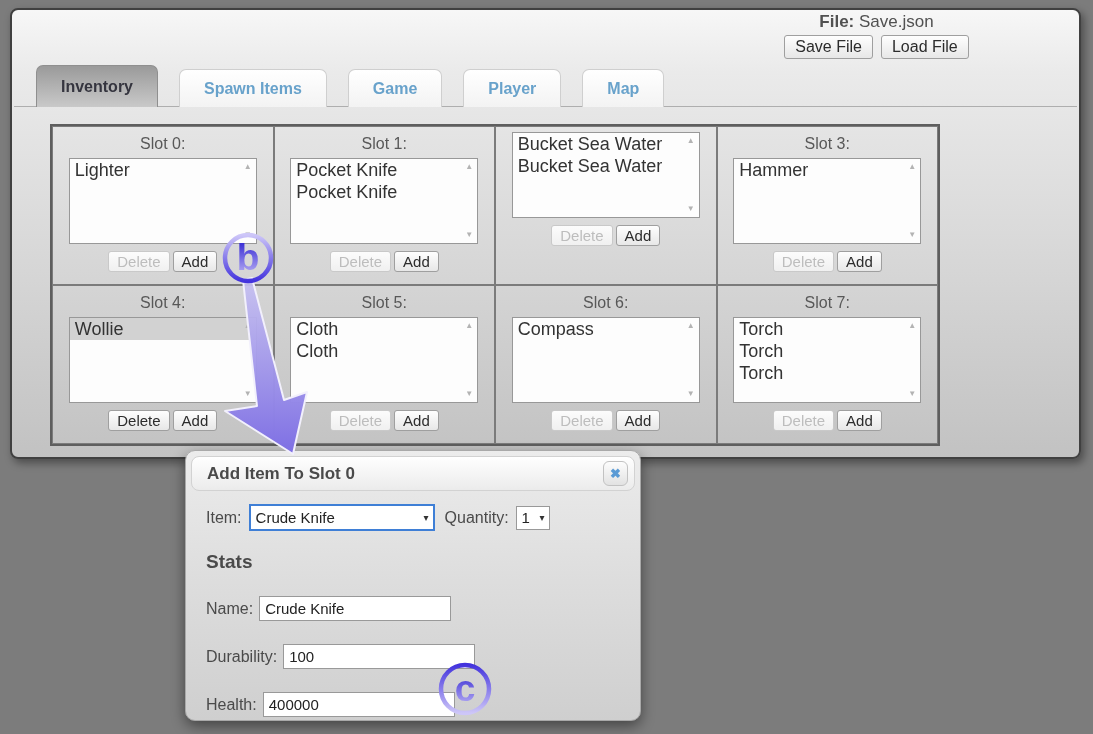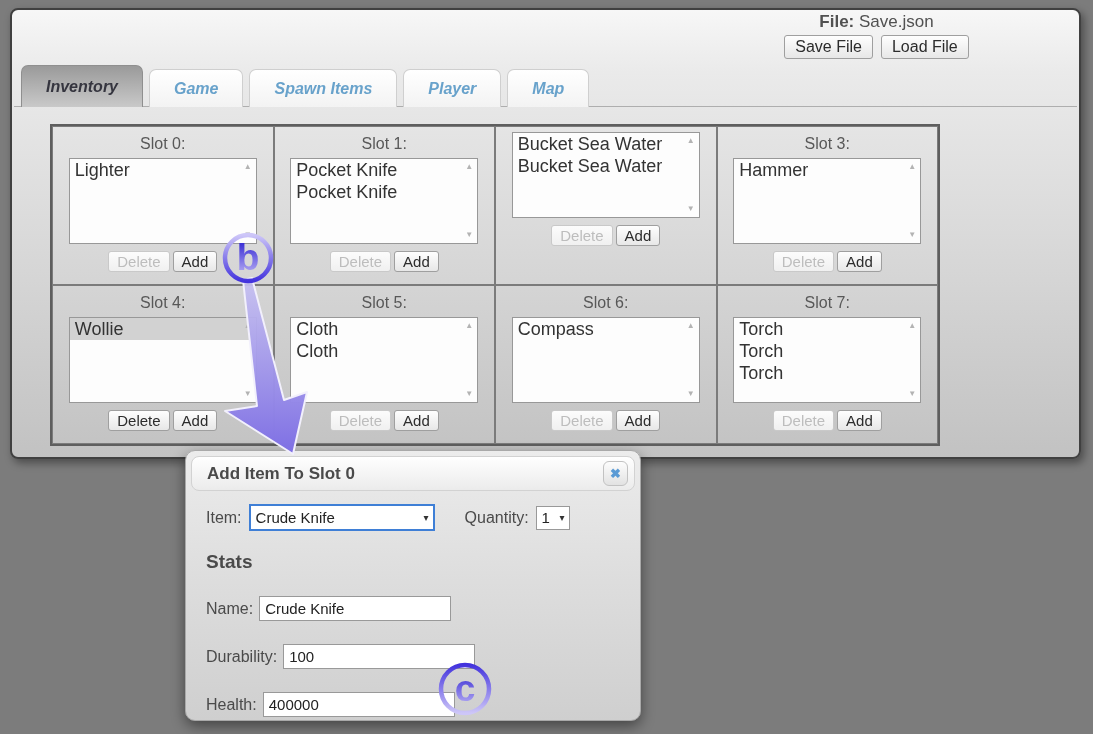--- a/index.html
+++ b/index.html
@@ -29,21 +29,21 @@
     display:inline-block; box-sizing:border-box;
     background:linear-gradient(#fefefe,#e7e7e7);
     border:1px solid #9f9f9f; border-radius:3px;
     color:#2c2c2c; font-size:16px; padding:2px 10px;
     font-family:inherit; text-align:center; cursor:default; user-select:none;
   }
   .btn.small { font-size:15px; padding:1px 8px; }
   .btn.disabled { color:#bdbdbd; border-color:#c9c9c9; background:linear-gradient(#fcfcfc,#f0f0f0); }
 
   
-  .tabs { position:absolute; left:9px; top:55px; display:flex; gap:6px; z-index:3; align-items:flex-end;font-style:italic; }
+  .tabs { position:absolute; left:24px; top:55px; display:flex; gap:21px; z-index:3; align-items:flex-end; }
   .tab {
     padding:0 24px; line-height:37px; height:37px;
     font-size:16px; font-weight:bold; color:#68a2cb;
     background:linear-gradient(#ffffff,#f3f3f3);
     border:1px solid #cfcfcf; border-bottom:none;
     border-radius:7px 7px 0 0;
   }
   .tab.active {
     color:#35353f; line-height:41px; height:41px;
     background:linear-gradient(#9a9a9a,#c9c9c9);
@@ -130,22 +130,22 @@
         <span>Save.json</span>
       </div>
       <div class="file-buttons">
         <button class="btn">Save File</button>
         <button class="btn">Load File</button>
       </div>
     </div>
 
     <div class="tabs">
       <div class="tab active">Inventory</div>
+      <div class="tab">Spawn Items</div>
       <div class="tab">Game</div>
-      <div class="tab">Spawn Items</div>
       <div class="tab">Player</div>
       <div class="tab">Map</div>
     </div>
     <div class="tabs-underline"></div>
 
     <div class="slots-table">
 
       <div class="cell">
         <div class="slot-title">Slot 0:</div>
         <div class="listbox">
@@ -301,21 +301,21 @@
       <div class="dialog-title">Add Item To Slot 0</div>
       <div class="dialog-close">✖</div>
     </div>
     <div class="dialog-body">
       <div class="drow first">
         <span class="dlabel">Item:</span>
         <div class="select item-select">
           <span>Crude Knife</span>
           <span class="chev">▾</span>
         </div>
-        <span class="dlabel" style="margin-left:23px;">Quantity:</span>
+        <span class="dlabel" style="margin-left:3px;">Quantity:</span>
         <div class="select qty-select">
           <span>1</span>
           <span class="chev">▾</span>
         </div>
       </div>
 
       <div class="stats-heading">Stats</div>
 
       <div class="frow">
         <span class="dlabel">Name:</span>

